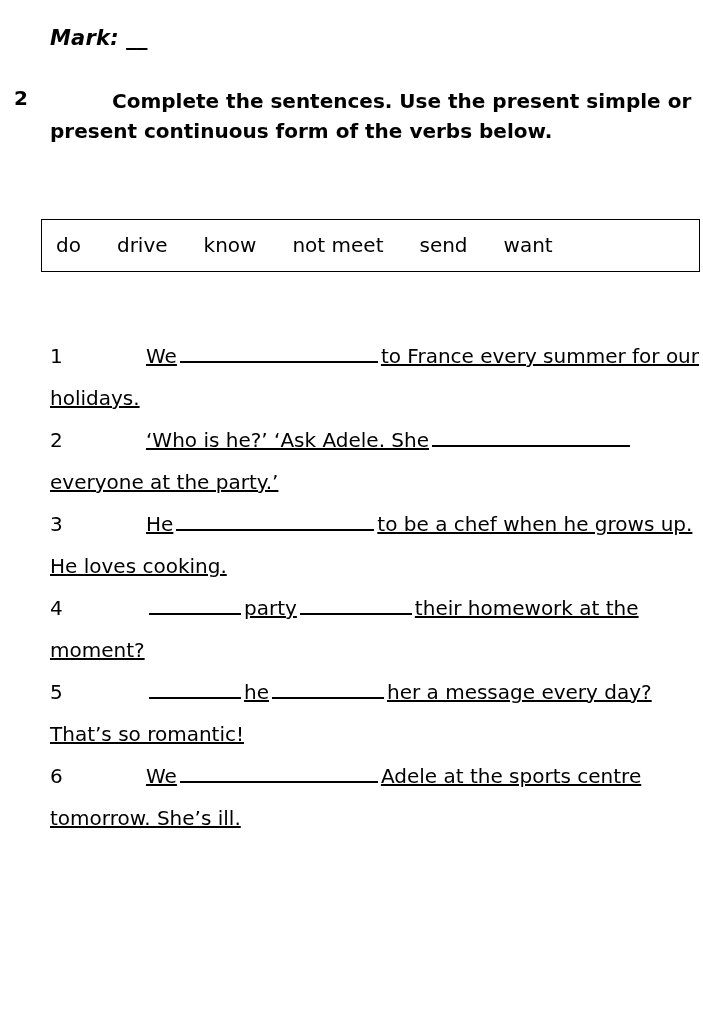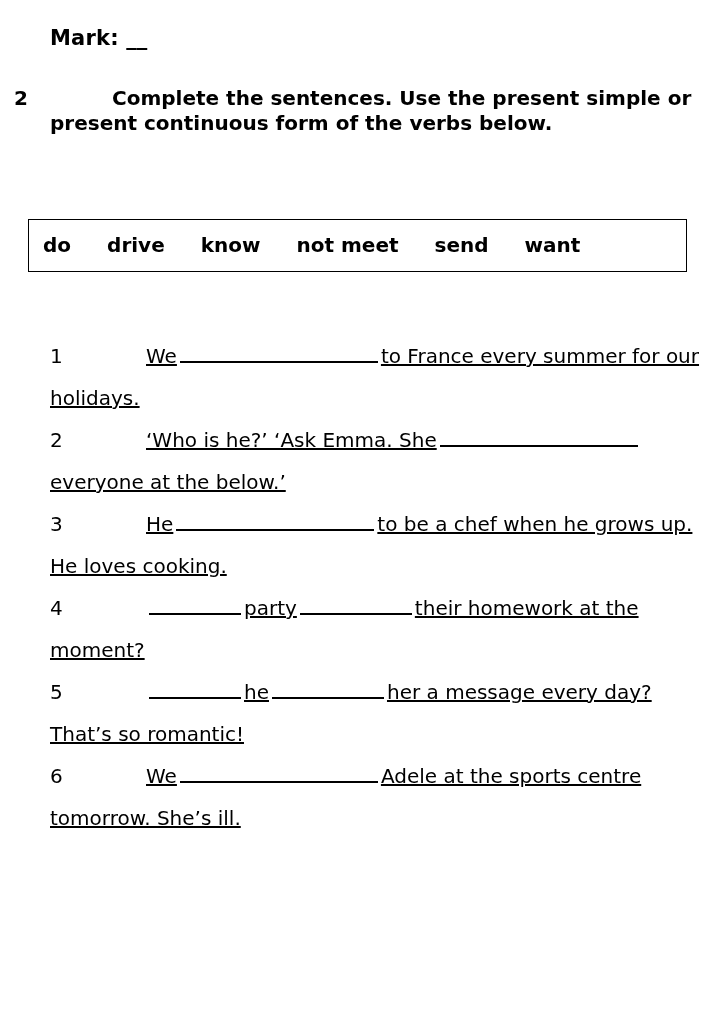--- a/index.html
+++ b/index.html
@@ -24,20 +24,21 @@
   }
 
   
   .mark-line {
     position: absolute;
     left: 50px;
     top: 26px;
     font-size: 21px;
     font-weight: bold;
     letter-spacing: 0.2px;
+    font-style: italic;
   }
   .mark-line .mark-blank {
     font-weight: bold;
     letter-spacing: 0px;
   }
 
   
   .ex-number {
     position: absolute;
     left: 14px;
@@ -45,39 +46,38 @@
     font-size: 20px;
     font-weight: bold;
   }
   .ex-heading {
     position: absolute;
     left: 50px;
     top: 86px;
     width: 645px;
     font-size: 20px;
     font-weight: bold;
-    line-height: 25px;
+    line-height: 30px;
   }
   .ex-heading .indent {
     display: inline-block;
     width: 62px;
   }
 
   
   .word-box {
     position: absolute;
-    left: 28px;
+    left: 41px;
     top: 219px;
     width: 659px;
     box-sizing: border-box;
     border: 1.5px solid #000000;
     padding: 10px 12px 10px 14px;
     font-size: 20px;
     line-height: 31px;
-    font-weight: bold;
   }
   .word-box .w {
     display: inline-block;
     margin-right: 36px;
   }
   .word-box .w:last-child { margin-right: 0; }
 
   
   .questions {
     position: absolute;
@@ -147,21 +147,21 @@
 
   <div class="questions">
 
     <div class="q">
       <span class="num">1</span>
       <span class="body"><span>We</span><span class="blank long"></span><span>to France every summer for our holidays.</span></span>
     </div>
 
     <div class="q">
       <span class="num">2</span>
-      <span class="body"><span>‘Who is he?’ ‘Ask Emma. She</span><span class="blank long"></span><span>everyone at the below.’</span></span>
+      <span class="body"><span>‘Who is he?’ ‘Ask Adele. She</span><span class="blank long"></span><span>everyone at the party.’</span></span>
     </div>
 
     <div class="q">
       <span class="num">3</span>
       <span class="body"><span>He</span><span class="blank long"></span><span>to be a chef when he grows up. He loves cooking.</span></span>
     </div>
 
     <div class="q">
       <span class="num">4</span>
       <span class="body"><span class="blank short"></span><span>party</span><span class="blank mid"></span><span>their homework at the moment?</span></span>

